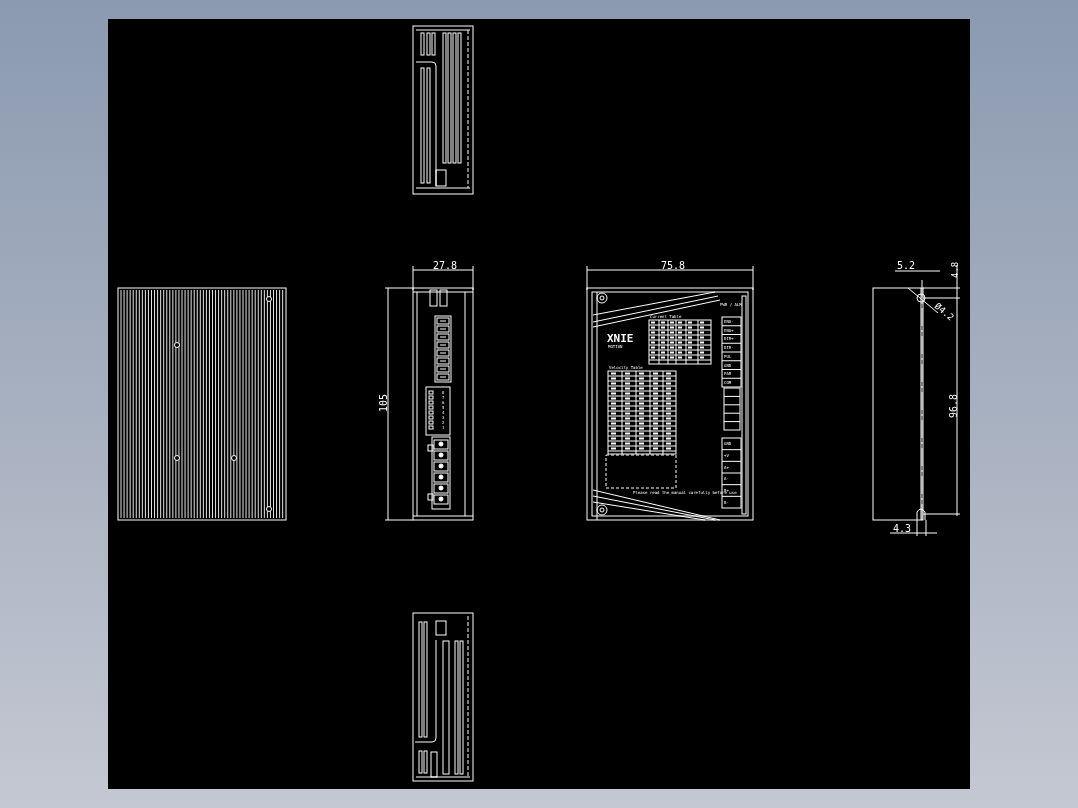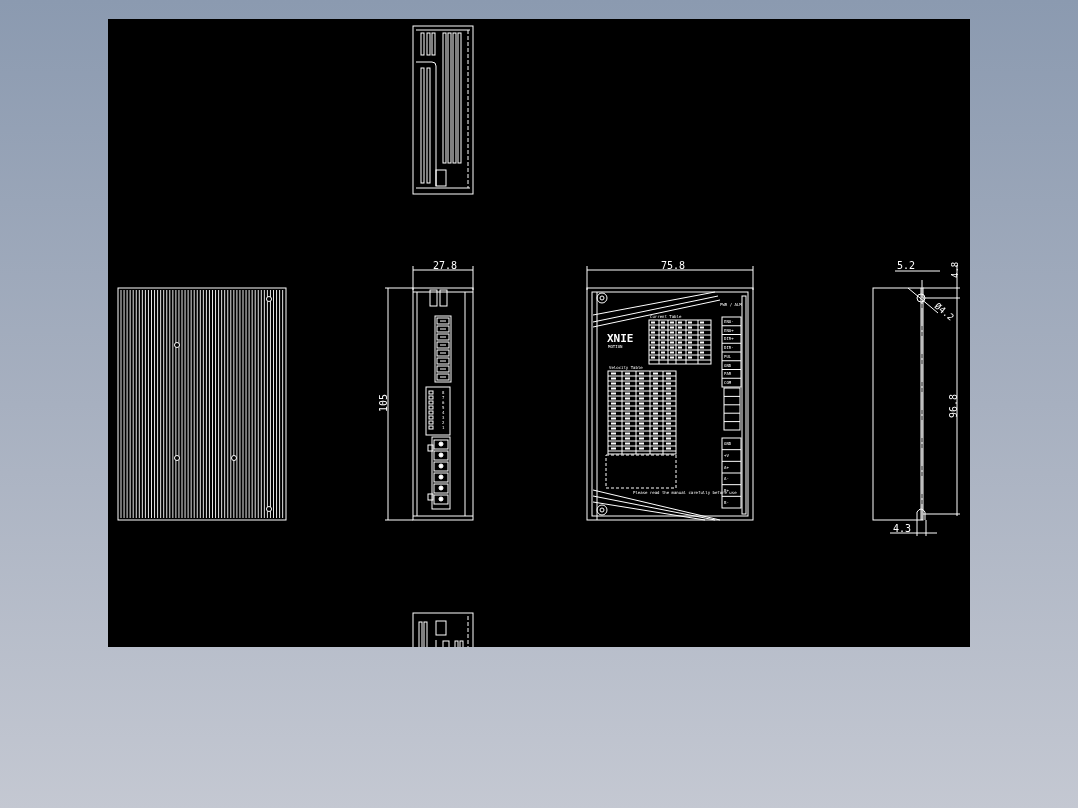--- a/index.html
+++ b/index.html
@@ -1,19 +1,19 @@
 <!DOCTYPE html>
 <html><head>
 <meta charset="utf-8">
 <style>
   html,body{margin:0;padding:0;}
   body{width:1078px;height:808px;overflow:hidden;position:relative;
        background:linear-gradient(180deg,#8b9ab0 0%,#a7b0c0 50%,#c4c8d2 100%);
        font-family:"DejaVu Sans Mono",monospace;}
-  .canvas{position:absolute;left:108px;top:19px;width:862px;height:628px;background:#000;overflow:hidden;}
+  .canvas{position:absolute;left:108px;top:19px;width:862px;height:770px;background:#000;overflow:hidden;}
   svg{position:absolute;left:0;top:0;}
   .dim{fill:#fff;font-family:"DejaVu Sans Mono",monospace;font-size:10px;}
   .tiny{fill:#fff;font-family:"DejaVu Sans Mono",monospace;font-size:4px;}
 </style>
 </head>
 <body>
 
 <div class="canvas">
 <svg width="862" height="770" viewBox="108 19 862 770" stroke="#fff" fill="none" stroke-width="1">
 

